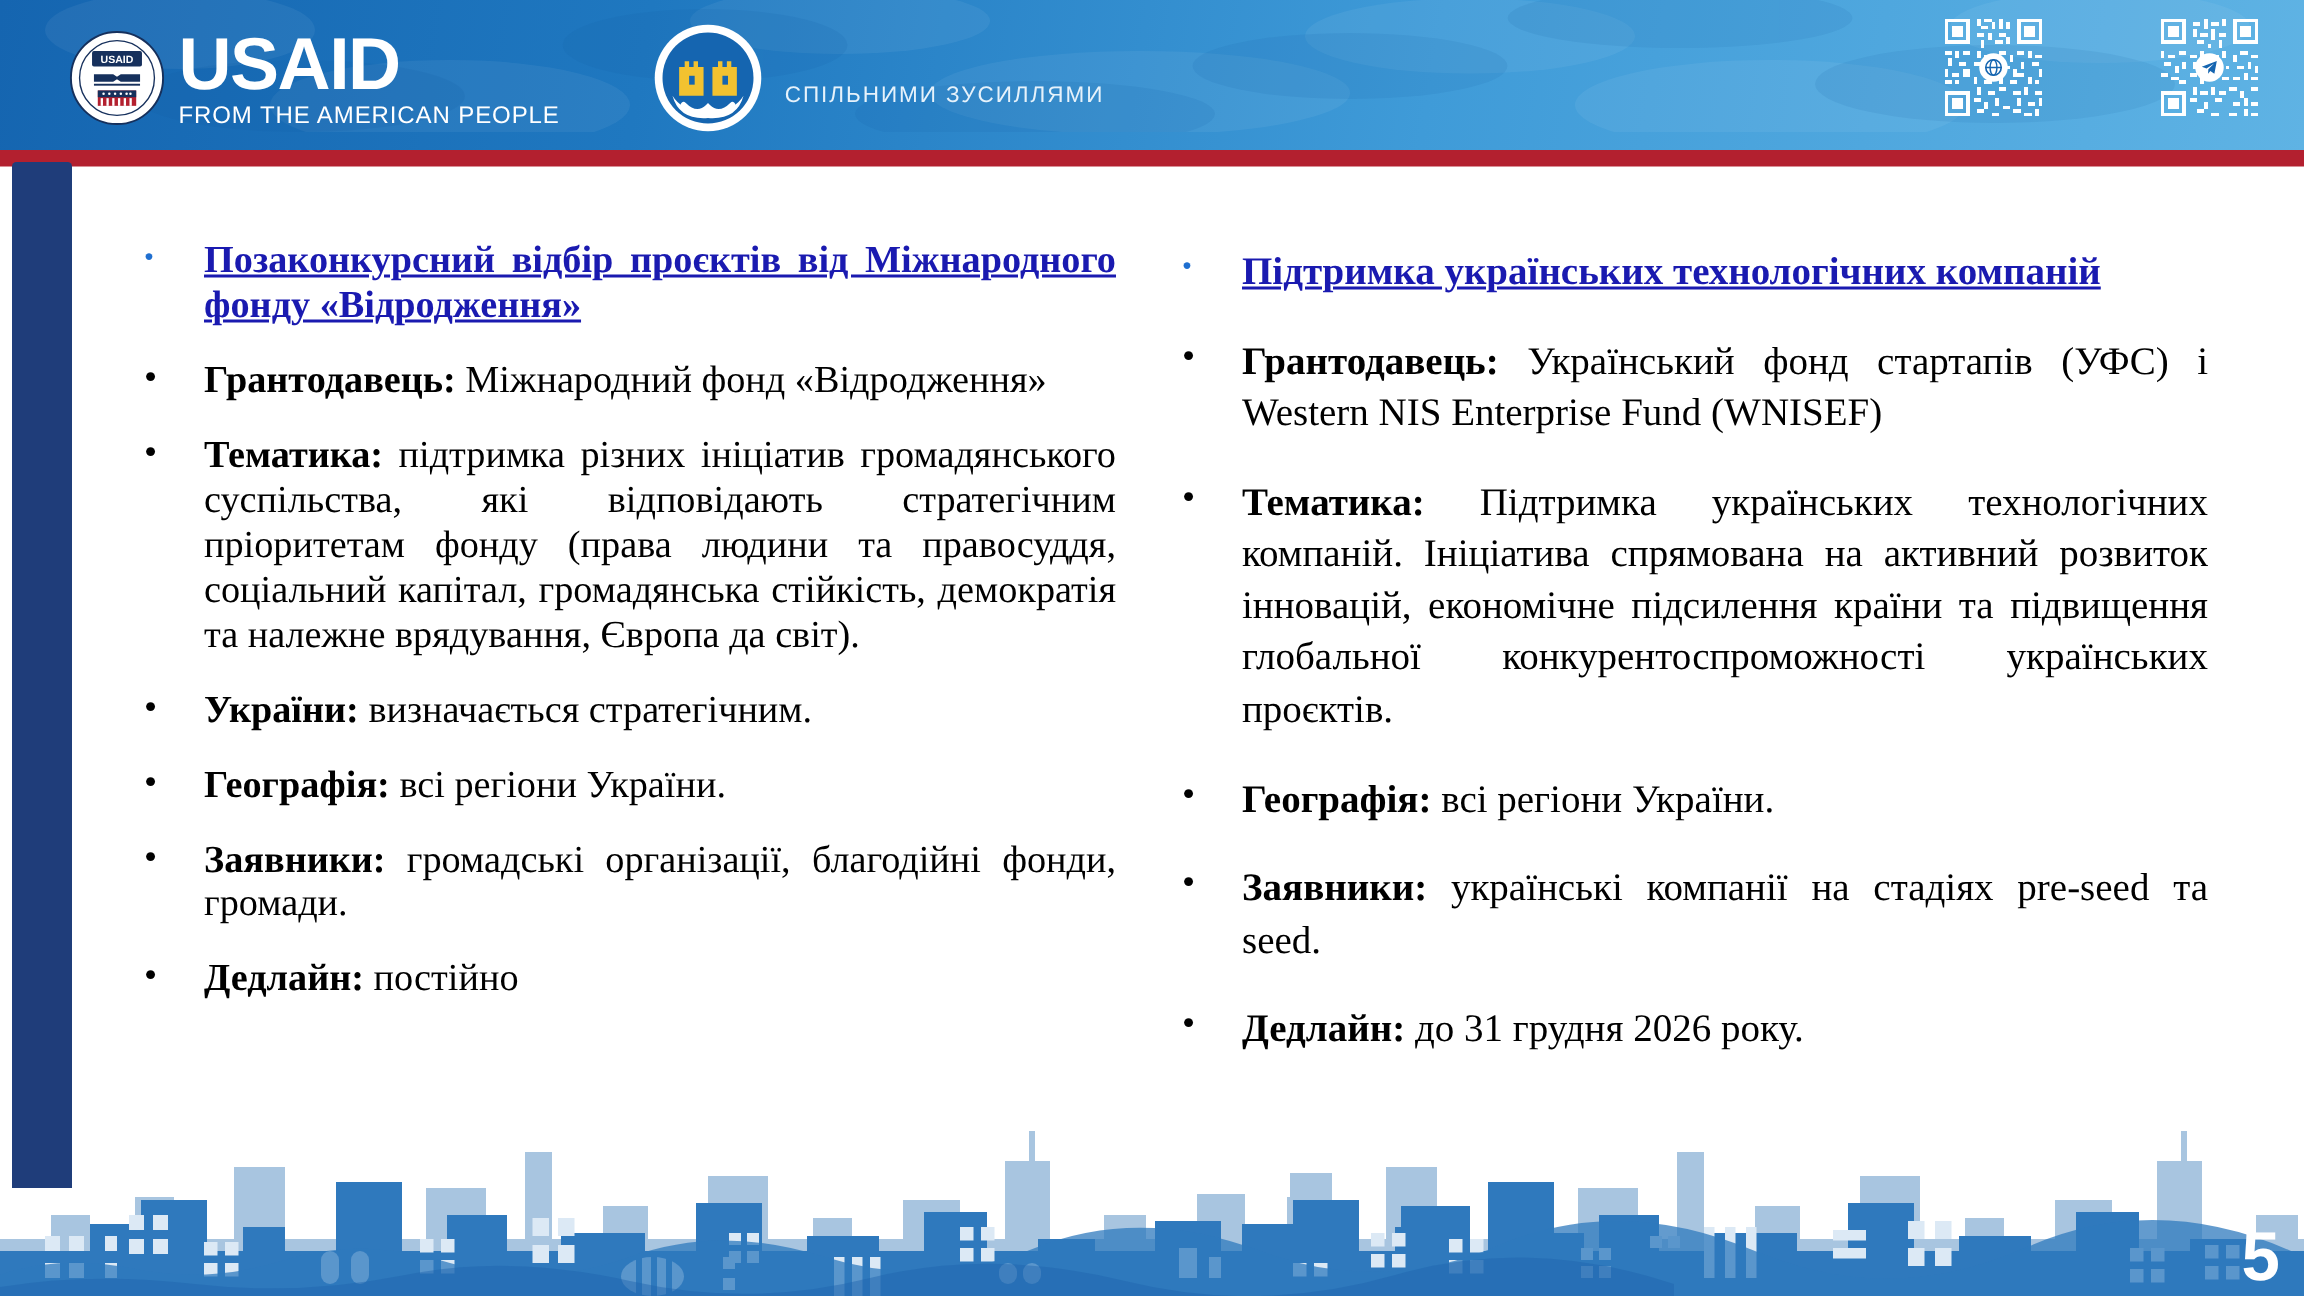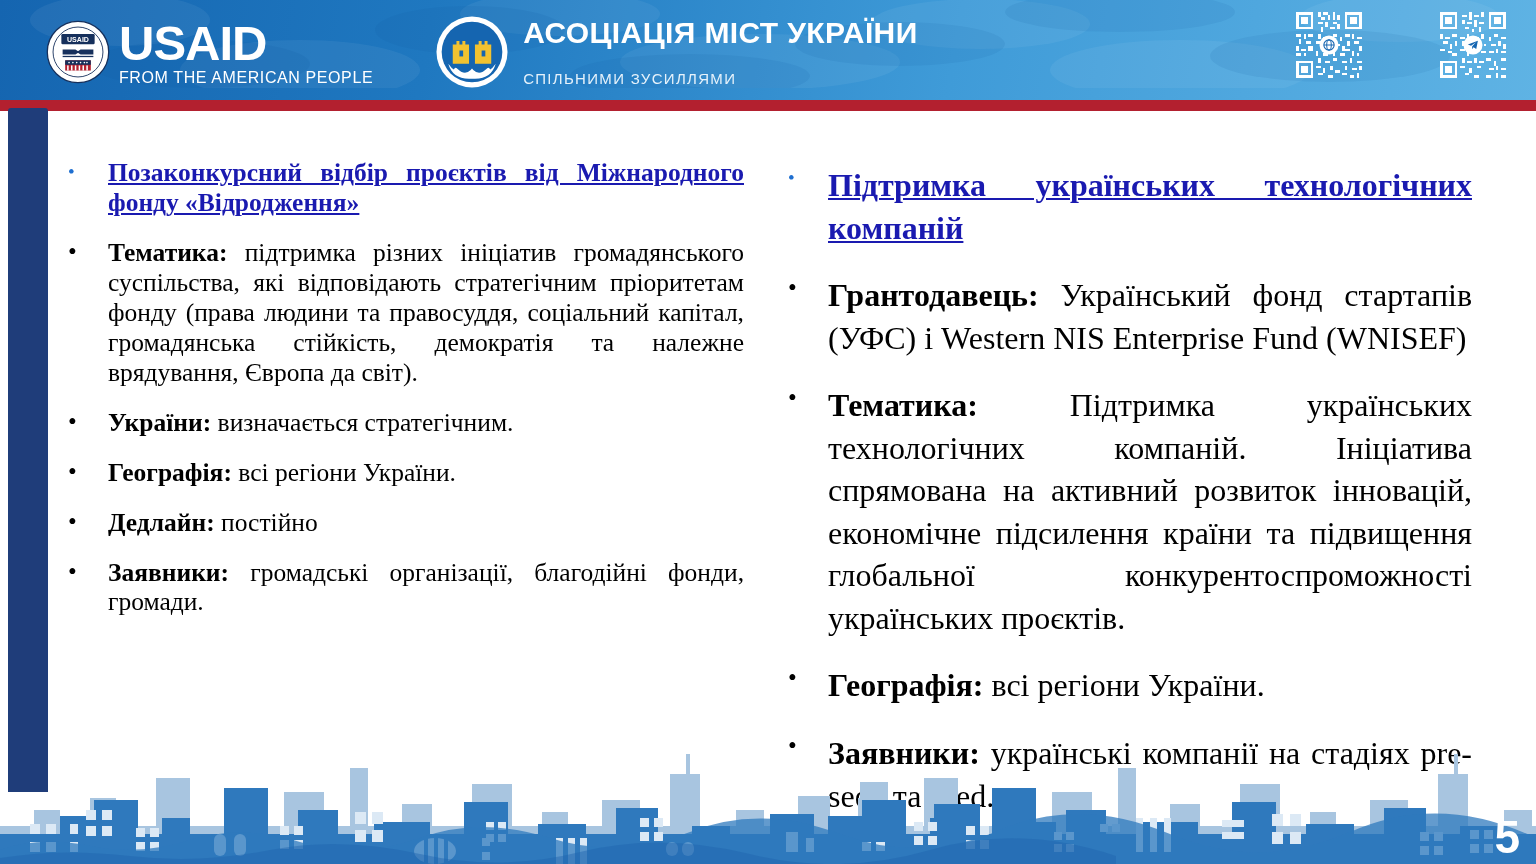--- a/index.html
+++ b/index.html
@@ -66,34 +66,34 @@
     position:absolute;left:8px;top:108px;width:40px;height:684px;
     background:#1f3d7a;border-radius:3px 3px 0 0;
   }
 
   
   .content{
     position:absolute;left:0;top:118px;width:1536px;height:620px;
     display:flex;
   }
   .col{box-sizing:border-box;}
-  .col-left{width:768px;padding:40px 24px 0 56px;}
+  .col-left{width:768px;padding:40px 24px 0 84px;}
   .col-right{width:768px;padding:46px 64px 0 8px;}
 
   ul.blist{list-style:none;margin:0;padding:0;}
   ul.blist > li{
     position:relative;
     padding-left:52px;
     color:#000000;
     font-size:25.5px;
     line-height:1.175;
     text-align:justify;
     margin-bottom:20px;
   }
-  .col-right ul.blist > li{ line-height:1.33; margin-bottom:25px; font-size:32px;}
+  .col-right ul.blist > li{ line-height:1.33; margin-bottom:25px; font-size:26px;}
   ul.blist > li::before{
     content:"\2022";
     position:absolute;left:12px;top:-1px;
     font-size:25px;line-height:1.2;
     color:#000000;
   }
   ul.blist > li.link-item::before{ color:#1f6fd0; font-size:19px; top:3px;}
   ul.blist > li:last-child{margin-bottom:0;}
 
   .lbl{font-weight:700;}
@@ -188,21 +188,20 @@
           <path d="M54 40 h5 v-5 h4 v5 h4 v-5 h4 v5 h5 v26 h-22 z"></path>
         </g>
         <g fill="#1565b0">
           <rect x="33" y="48" width="5" height="8"></rect>
           <rect x="63" y="48" width="5" height="8"></rect>
         </g>
         <path d="M18 66 q10 16 32 12 q22 4 32 -12 q-6 22 -32 20 q-26 2 -32 -20 z" fill="#ffffff"></path>
         <path d="M28 74 q12 12 22 2 q10 10 22 -2" fill="none" stroke="#ffffff" stroke-width="5" stroke-linecap="round"></path>
       </svg>
       <div class="amu-word">
-        <span class="big">АСОЦІАЦІЯ МІСТ УКРАЇНИ</span>
         <span class="small">СПІЛЬНИМИ ЗУСИЛЛЯМИ</span>
       </div>
     </div>
 
   </div>
 
   <div class="qr-wrap">
 
     <div class="qr">
       <svg viewBox="0 0 29 29" width="70" height="70" shape-rendering="crispEdges">
@@ -389,33 +388,36 @@
 <div class="left-bar"></div>
 
 <div class="content">
 
   <div class="col col-left">
     <ul class="blist">
       <li class="link-item">
         <a class="head-link" href="#">Позаконкурсний відбір проєктів від Міжнародного фонду «Відродження»</a>
       </li>
       <li>
+        <span class="lbl">Грантодавець:</span><span> Міжнародний фонд «Відродження»</span>
+      </li>
+      <li>
         <span class="lbl">Тематика:</span><span> підтримка різних ініціатив громадянського суспільства, які відповідають стратегічним пріоритетам фонду (права людини та правосуддя, соціальний капітал, громадянська стійкість, демократія та належне врядування, Європа да світ).</span>
       </li>
       <li>
         <span class="lbl">України:</span><span> визначається стратегічним.</span>
       </li>
       <li>
         <span class="lbl">Географія:</span><span> всі регіони України.</span>
       </li>
       <li>
+        <span class="lbl">Заявники:</span><span> громадські організації, благодійні фонди, громади.</span>
+      </li>
+      <li>
         <span class="lbl">Дедлайн:</span><span> постійно</span>
-      </li>
-      <li>
-        <span class="lbl">Заявники:</span><span> громадські організації, благодійні фонди, громади.</span>
       </li>
     </ul>
   </div>
 
   <div class="col col-right">
     <ul class="blist">
       <li class="link-item">
         <a class="head-link" href="#">Підтримка українських технологічних компаній </a>
       </li>
       <li>

